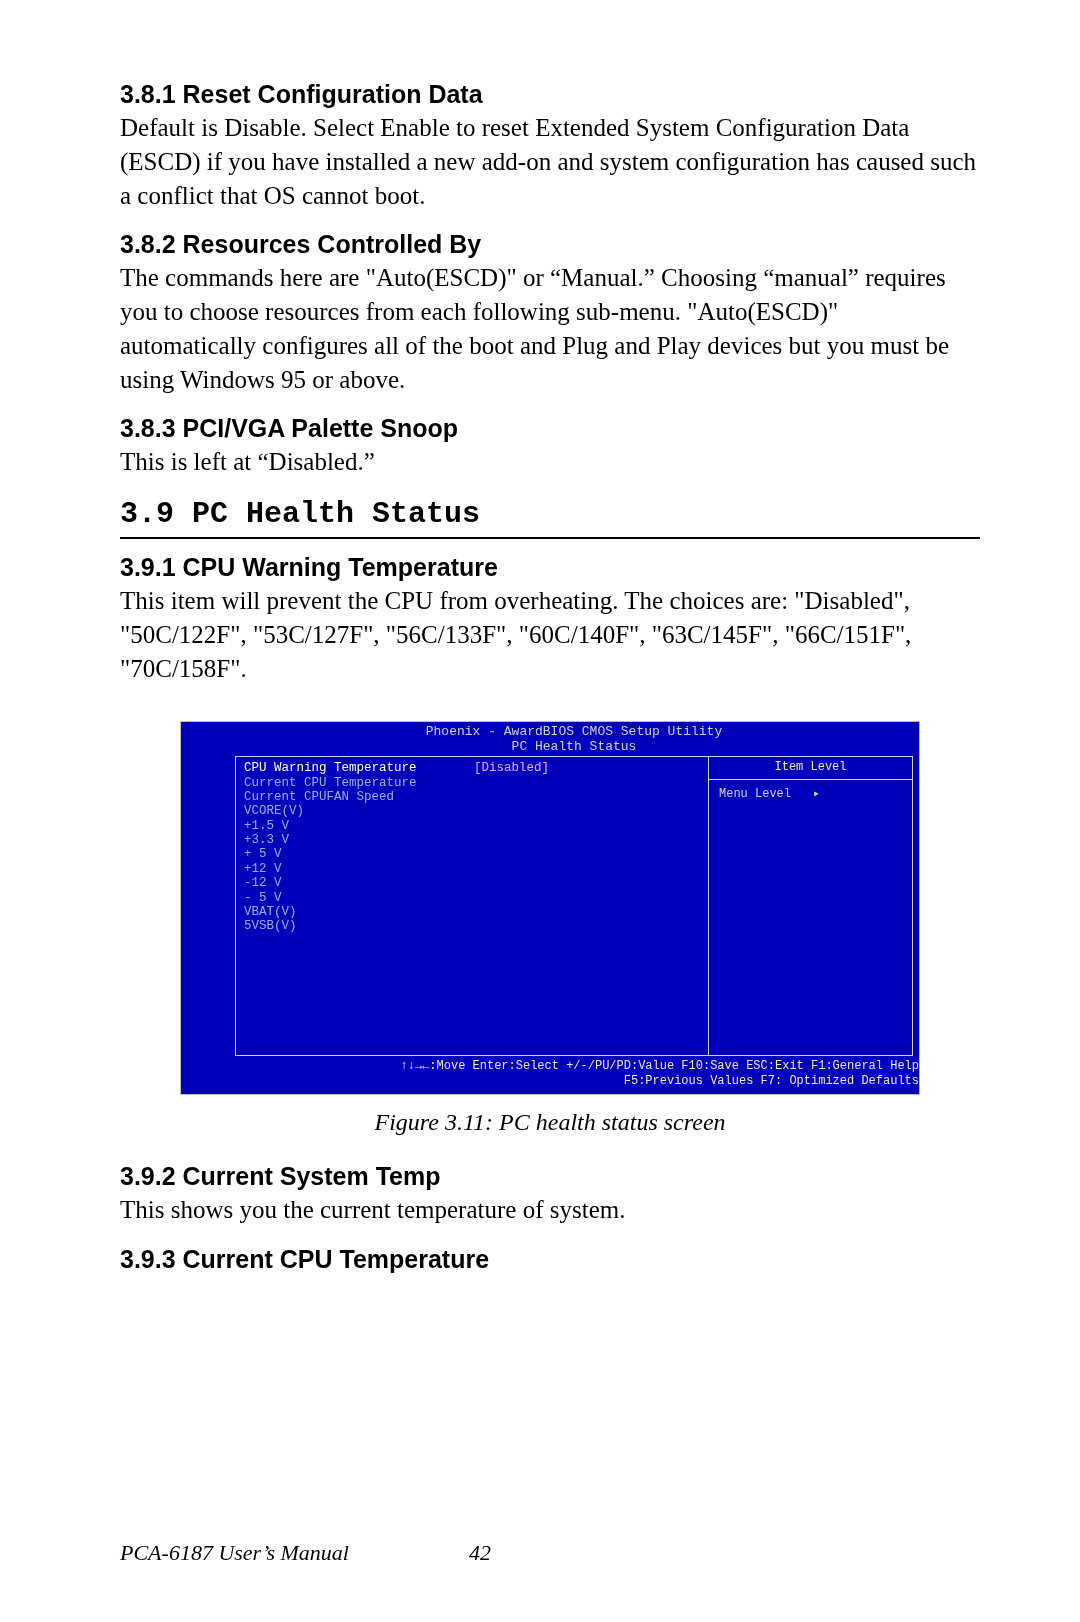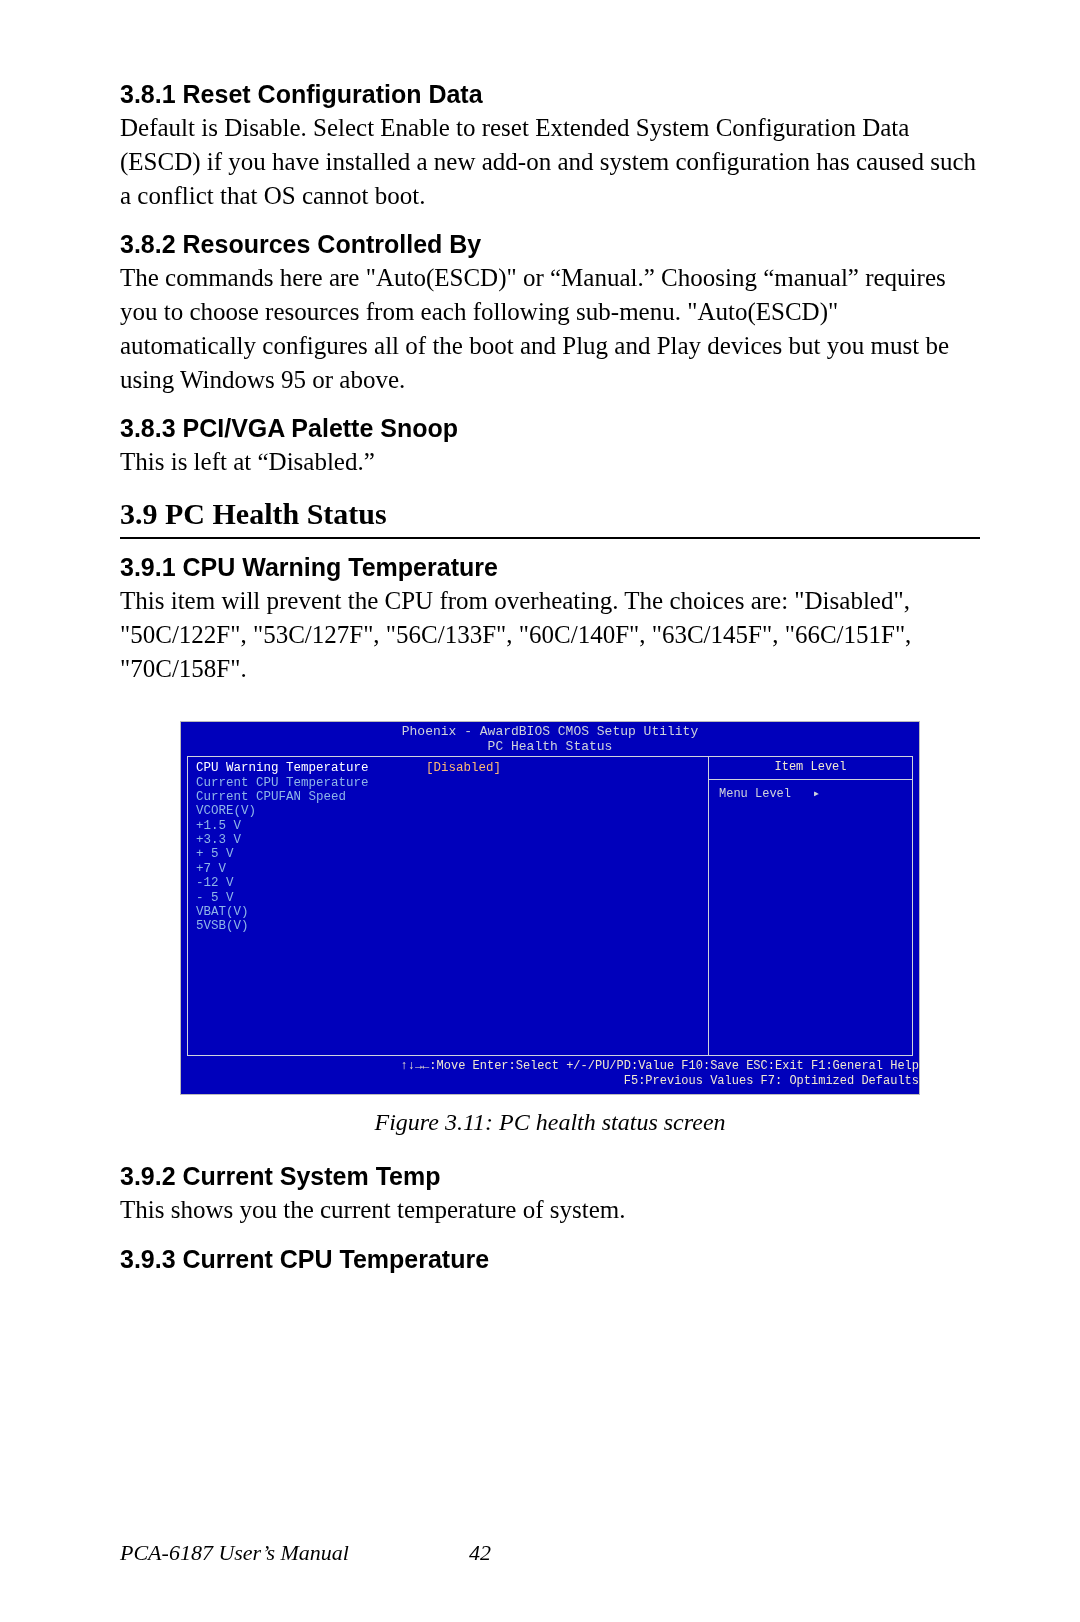--- a/index.html
+++ b/index.html
@@ -20,41 +20,42 @@
     margin: 0 0 2px 0;
   }
   .body-text {
     font-size: 25px;
     line-height: 1.35;
     margin: 0 0 6px 0;
   }
   .section-block { margin-bottom: 18px; }
   .section-block:last-of-type { margin-bottom: 4px; }
   .main-heading {
-    font-family: Liberation Serif, serif;
+    font-family: Liberation Mono, monospace;
     font-weight: bold;
     font-size: 30px;
     margin: 18px 0 6px 0;
   }
   .divider {
     border: none;
     border-top: 2px solid #000;
     margin: 4px 0 14px 0;
   }
   .bios-outer {
     margin: 36px auto 6px auto;
     width: 740px;
   }
   .bios {
     background: #0000BB;
     color: #fff;
     font-family: "Courier New", monospace;
     font-size: 13px;
     line-height: 1.15;
     border: 1px solid #bbb;
+    padding-left: 48px;
   }
   .bios-title {
     text-align: center;
     padding: 3px 0 1px 0;
     color: #cfd3dc;
     font-size: 13px;
   }
   .bios-main {
     display: flex;
     margin: 0 6px;
@@ -84,21 +85,21 @@
     color: #cfd3dc;
     font-size: 12px;
   }
   .bios-row {
     display: flex;
     color: #8fb5e8;
     font-size: 12.5px;
   }
   .bios-row.hi { color: #ffffff; }
   .bios-label { width: 230px; }
-  .bios-val { color: #fdba74; font-family: Liberation Mono, monospace; }
+  .bios-val { color: #f0abfc; font-family: Liberation Mono, monospace; }
   .bios-footer {
     color: #f0e8d0;
     text-align: right;
     padding: 3px 0 5px 0;
     font-size: 12px;
     line-height: 1.25;
   }
   .caption {
     font-family: "Times New Roman", Times, serif;
     font-style: italic;
@@ -168,21 +169,21 @@
           <div class="bios-row">
             <span class="bios-label">+1.5 V</span>
           </div>
           <div class="bios-row">
             <span class="bios-label">+3.3 V</span>
           </div>
           <div class="bios-row">
             <span class="bios-label">+ 5 V</span>
           </div>
           <div class="bios-row">
-            <span class="bios-label">+7 V</span>
+            <span class="bios-label">+12 V</span>
           </div>
           <div class="bios-row">
             <span class="bios-label">-12 V</span>
           </div>
           <div class="bios-row">
             <span class="bios-label">- 5 V</span>
           </div>
           <div class="bios-row">
             <span class="bios-label">VBAT(V)</span>
           </div>

